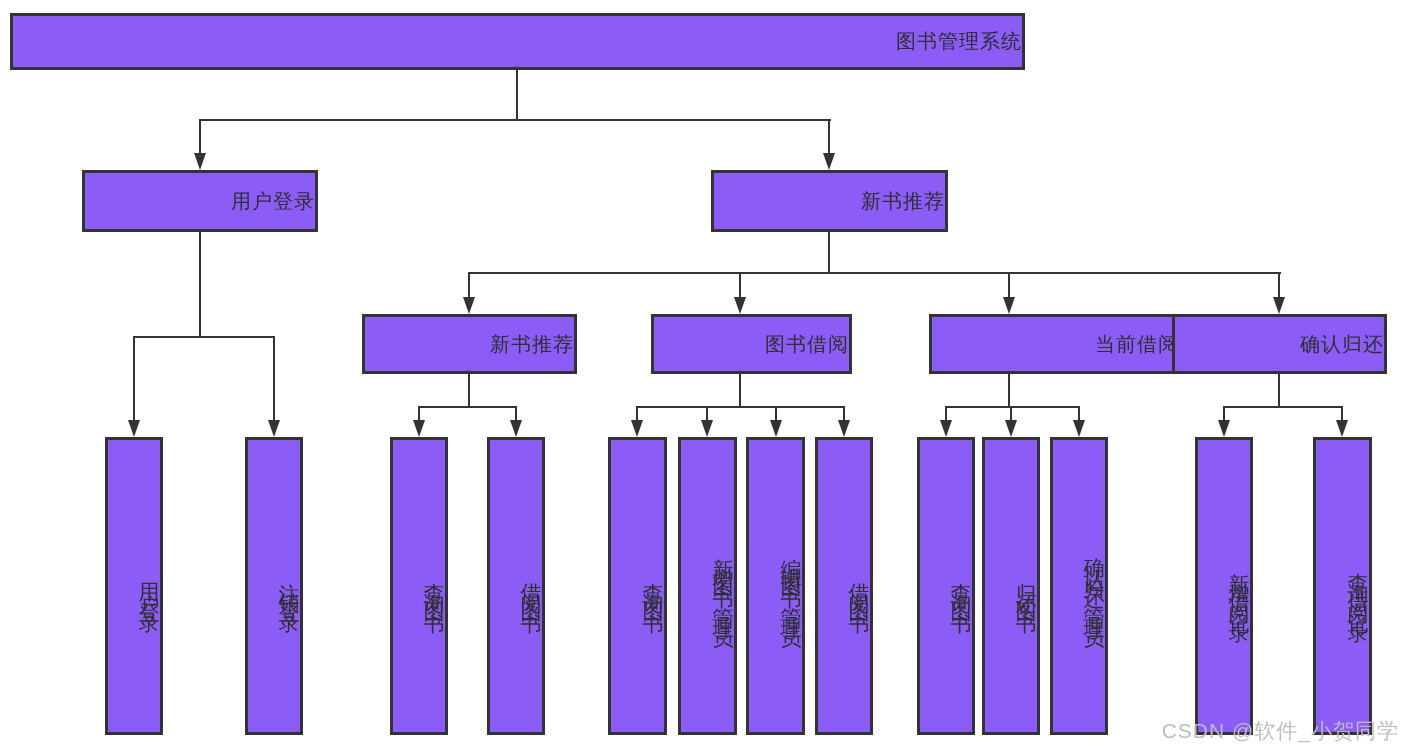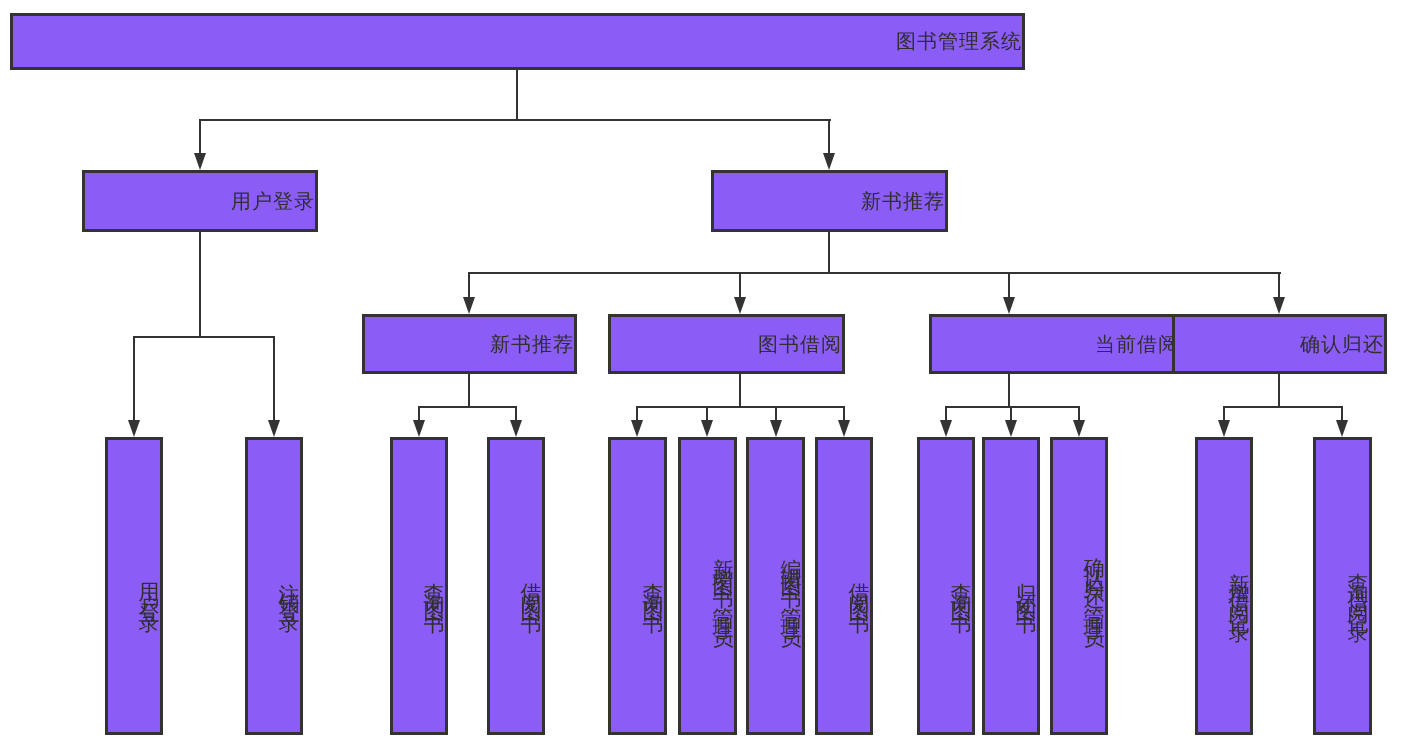--- a/index.html
+++ b/index.html
@@ -67,21 +67,21 @@
   <div class="vline" style="left:828px;top:232px;height:41px"></div>
   <div class="hline" style="left:468px;top:272px;width:813px"></div>
   <div class="arr" style="left:469px;top:272px;height:42px"></div>
   <div class="arr" style="left:740px;top:272px;height:42px"></div>
   <div class="arr" style="left:1009px;top:272px;height:42px"></div>
   <div class="arr" style="left:1279px;top:272px;height:42px"></div>
 
   <div class="hbox" style="left:362px;top:314px;width:215px;height:60px">
     <span class="hlabel">新书推荐</span>
   </div>
-  <div class="hbox" style="left:608px;top:314px;width:237px;height:60px">
+  <div class="hbox" style="left:651px;top:314px;width:201px;height:60px">
     <span class="hlabel">图书借阅</span>
   </div>
   <div class="hbox" style="left:929px;top:314px;width:253px;height:60px">
     <span class="hlabel">当前借阅</span>
   </div>
   <div class="hbox" style="left:1172px;top:314px;width:215px;height:60px">
     <span class="hlabel">确认归还</span>
   </div>
 
   <div class="vline" style="left:468px;top:374px;height:33px"></div>
@@ -144,14 +144,15 @@
     <span class="vlabel">确认归还（管理员）</span>
   </div>
 
   <div class="vbox" style="left:1195px;top:437px;width:58px;height:298px">
     <span class="vlabel">新增借阅记录</span>
   </div>
   <div class="vbox" style="left:1313px;top:437px;width:59px;height:298px">
     <span class="vlabel">查询借阅记录</span>
   </div>
 
+  <div class="watermark">CSDN @软件_小贺同学</div>
 
 </div>
 
 </body></html>

